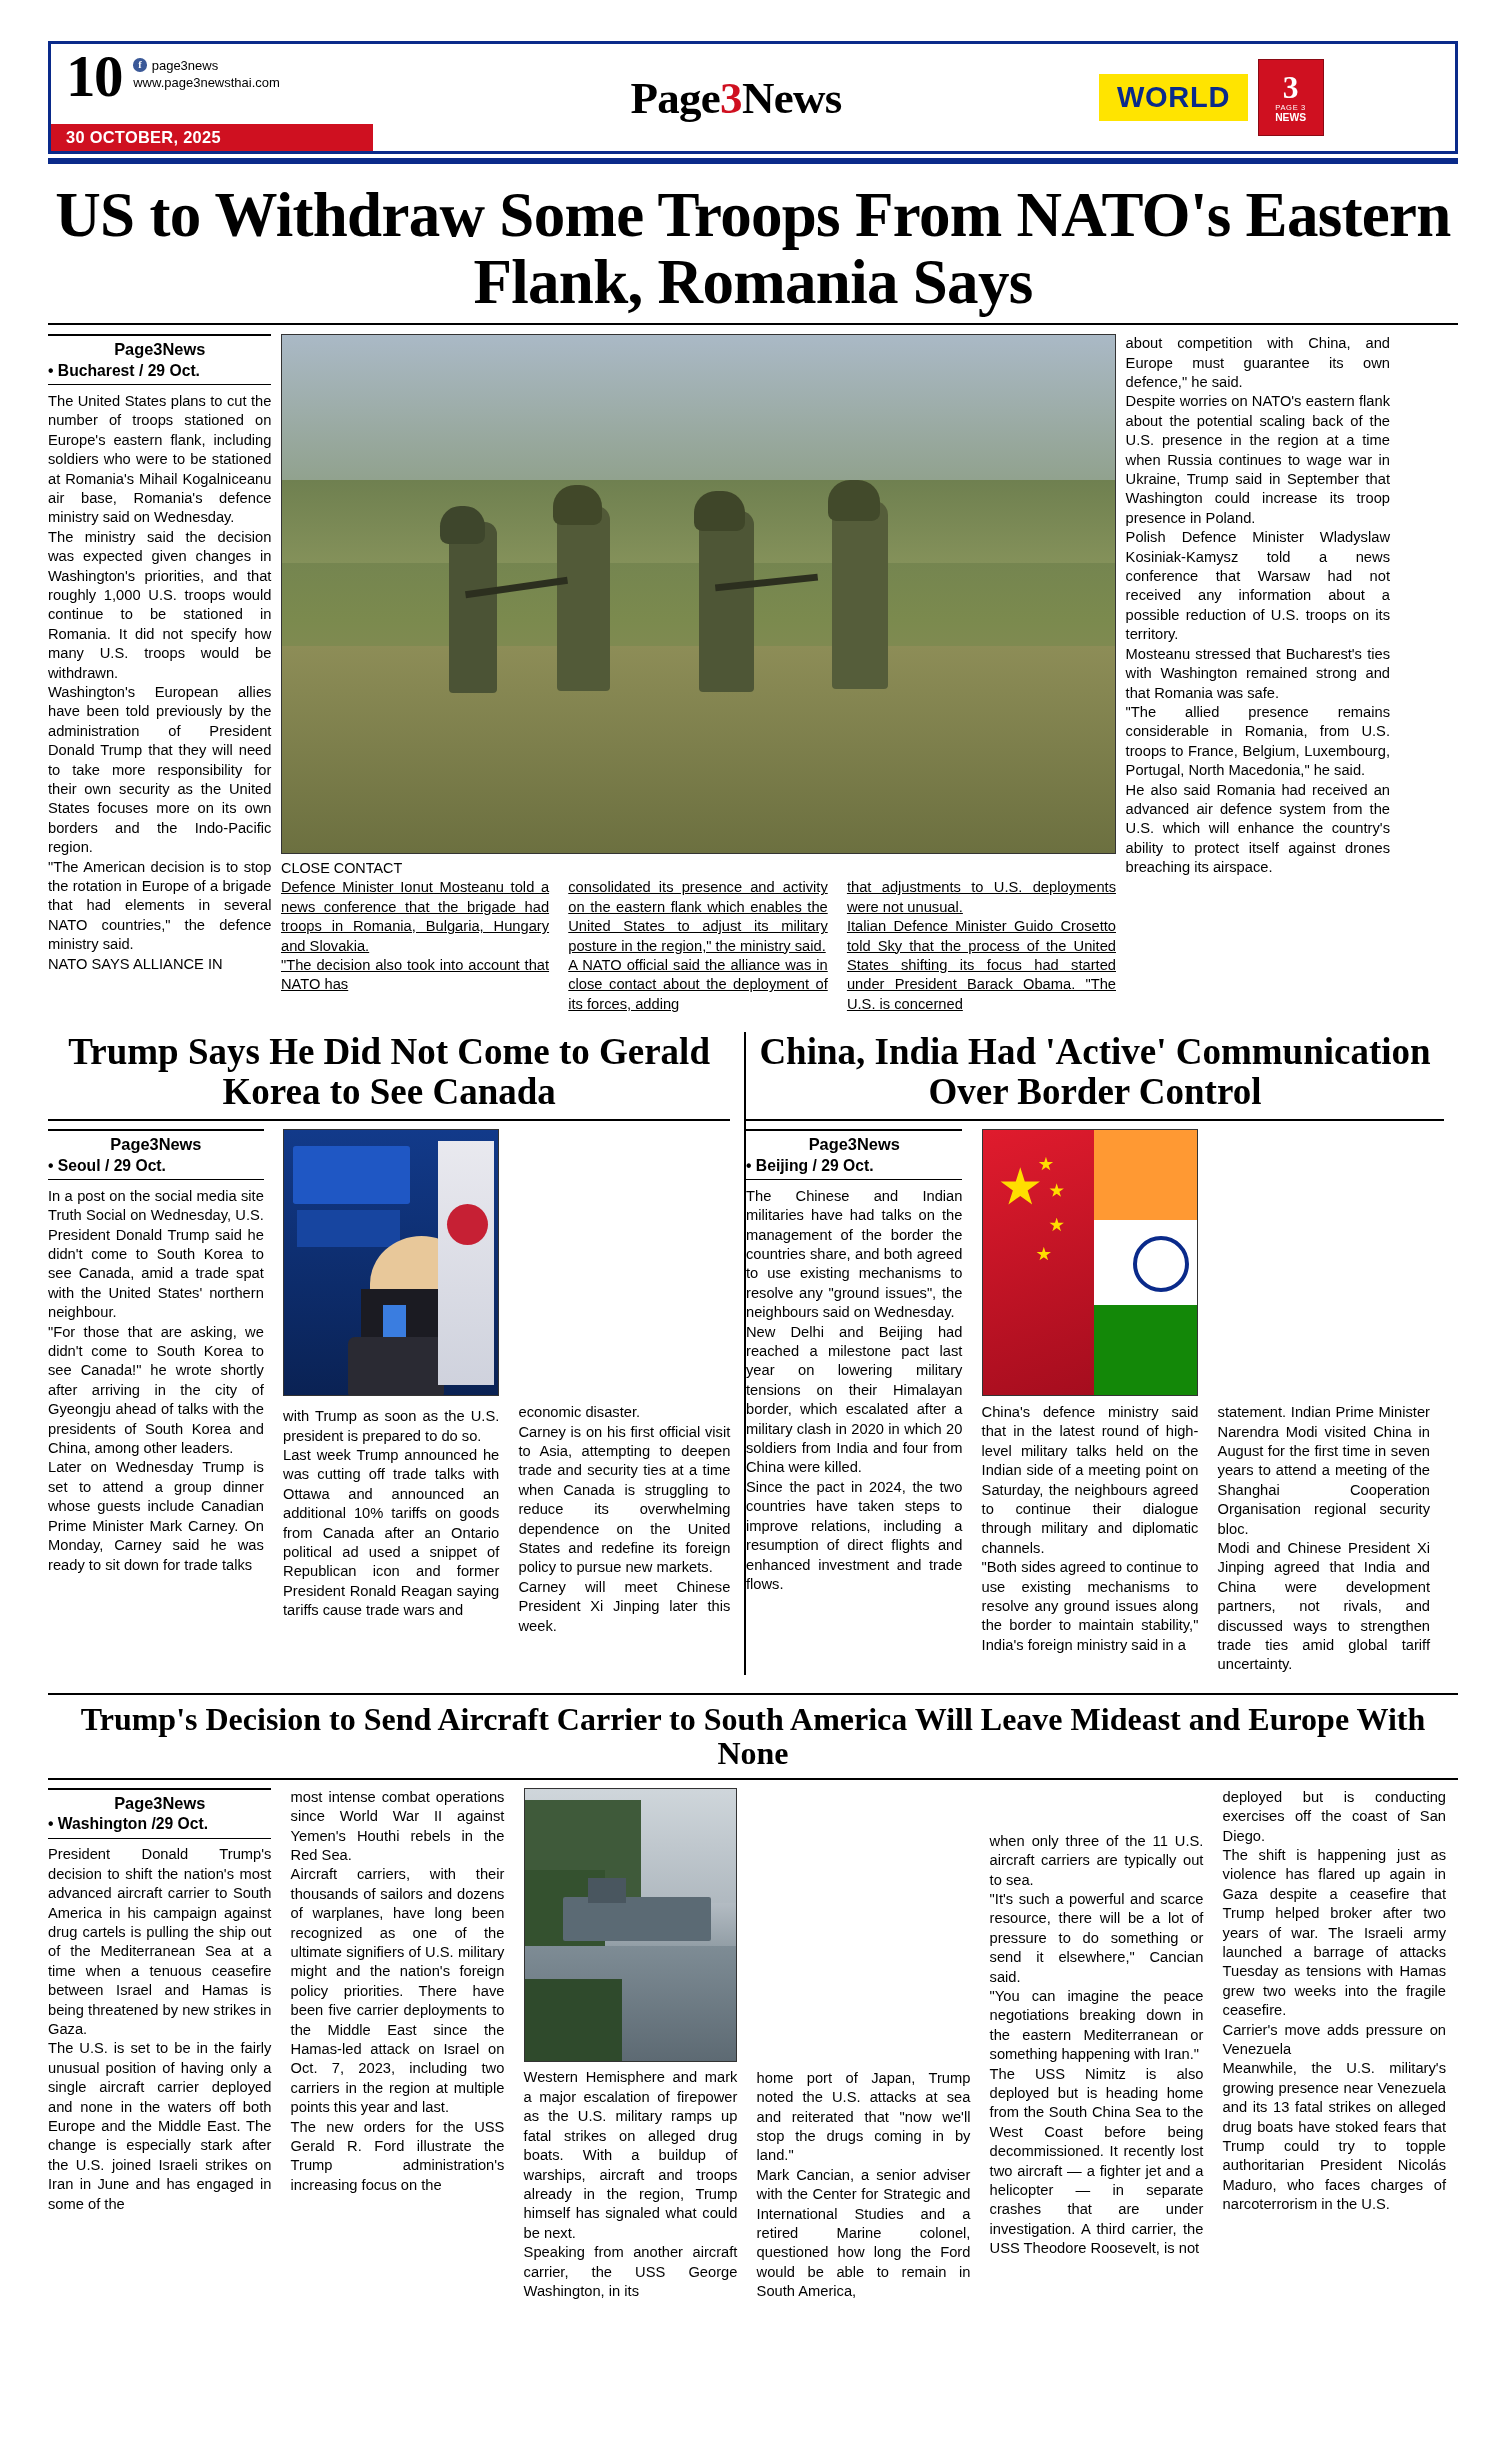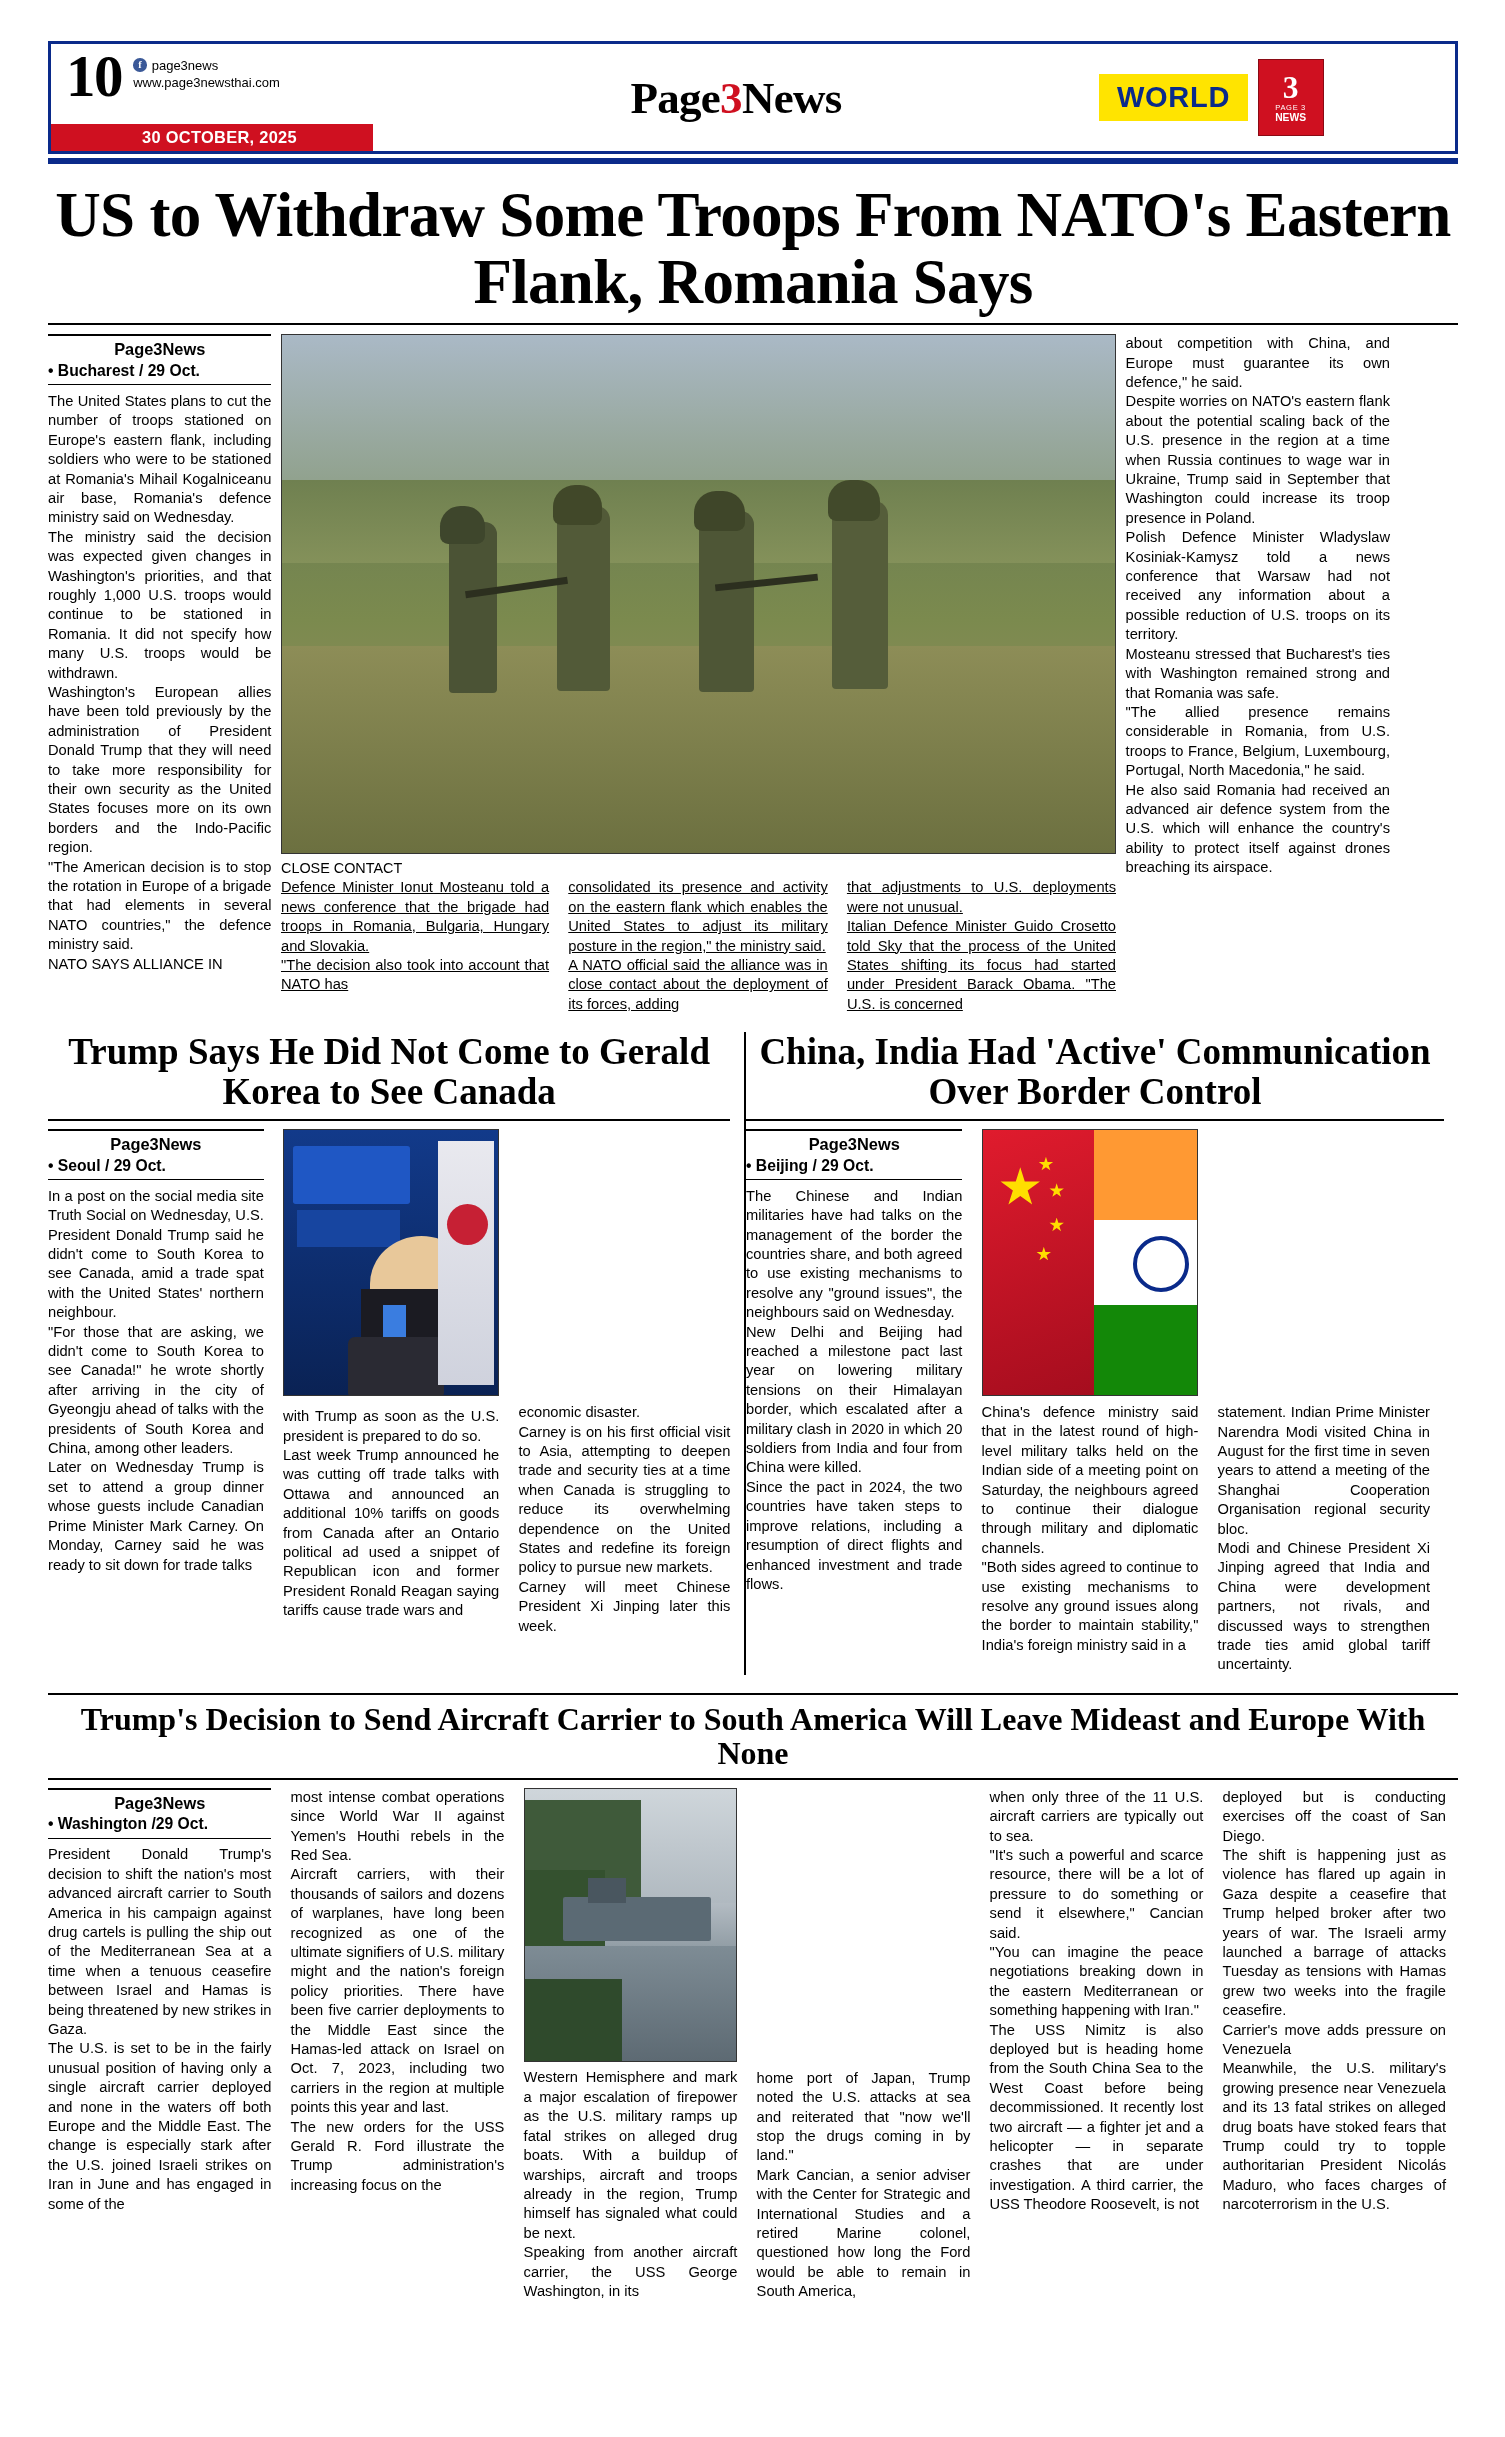--- a/index.html
+++ b/index.html
@@ -56,21 +56,20 @@
     position: absolute;
     left: 0; bottom: 0;
     width: 322px;
     background: #cf1020;
     color: #fff;
     font-family: "Liberation Sans", sans-serif;
     font-weight: bold;
     font-size: 16.4px;
     padding: 4.1px 0 4.1px 15px;
     letter-spacing: 0.3px;
-    text-align: center;
   }
   .mh-center {
     flex: 1;
     display: flex;
     align-items: center;
     justify-content: center;
   }
   .logo-text {
     font-family: "Liberation Serif", serif;
     font-size: 45px;
@@ -377,21 +376,21 @@
         </div>
         <div class="body-text" style="margin-top:6.8px;white-space:pre-line;">Western Hemisphere and mark a major escalation of firepower as the U.S. military ramps up fatal strikes on alleged drug boats. With a buildup of warships, aircraft and troops already in the region, Trump himself has signaled what could be next.
 Speaking from another aircraft carrier, the USS George Washington, in its</div>
       </div>
 
       <div class="col" style="width:233px;">
         <div class="body-text" style="margin-top:281px;white-space:pre-line;">home port of Japan, Trump noted the U.S. attacks at sea and reiterated that "now we'll stop the drugs coming in by land."
 Mark Cancian, a senior adviser with the Center for Strategic and International Studies and a retired Marine colonel, questioned how long the Ford would be able to remain in South America,</div>
       </div>
 
-      <div class="col" style="width:233px;">
+      <div class="col" style="width:233px;margin-top:44px;">
         <div class="body-text" style="white-space:pre-line;">when only three of the 11 U.S. aircraft carriers are typically out to sea.
 "It's such a powerful and scarce resource, there will be a lot of pressure to do something or send it elsewhere," Cancian said.
 "You can imagine the peace negotiations breaking down in the eastern Mediterranean or something happening with Iran."
 The USS Nimitz is also deployed but is heading home from the South China Sea to the West Coast before being decommissioned. It recently lost two aircraft — a fighter jet and a helicopter — in separate crashes that are under investigation. A third carrier, the USS Theodore Roosevelt, is not</div>
       </div>
 
       <div class="col" style="width:233px;padding-right:0;">
         <div class="body-text" style="white-space:pre-line;">deployed but is conducting exercises off the coast of San Diego.
 The shift is happening just as violence has flared up again in Gaza despite a ceasefire that Trump helped broker after two years of war. The Israeli army launched a barrage of attacks Tuesday as tensions with Hamas grew two weeks into the fragile ceasefire.
 Carrier's move adds pressure on Venezuela

